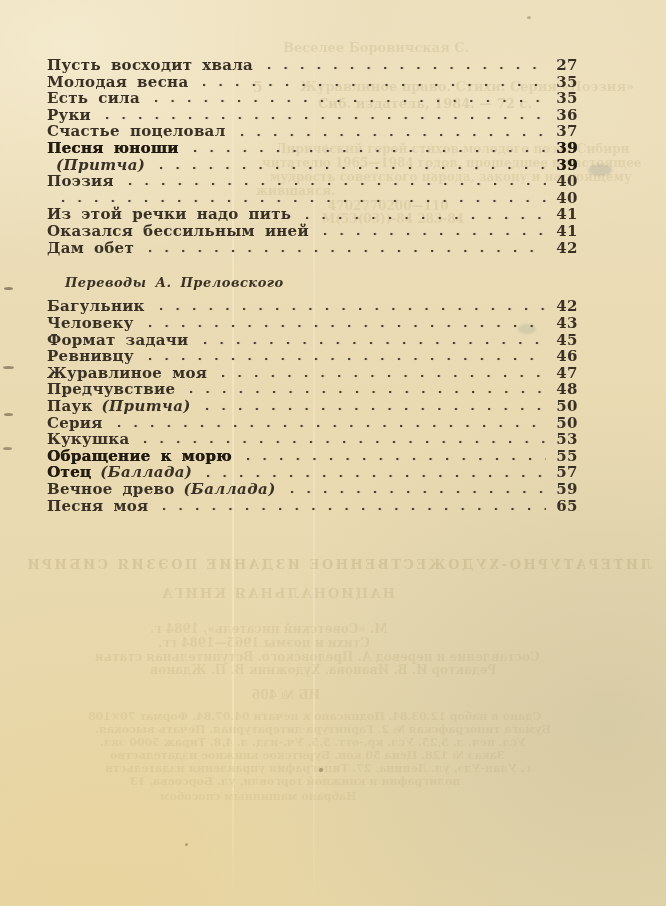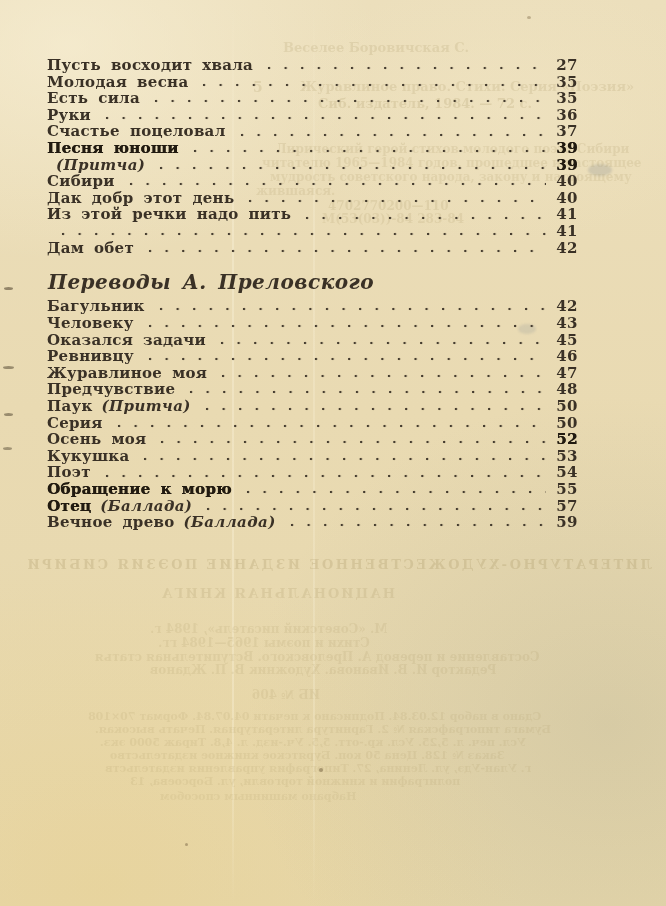--- a/index.html
+++ b/index.html
@@ -31,23 +31,23 @@
   .annotation{font-style:italic;margin-left:9px;letter-spacing:0.4px;}
   .leader{
     flex:1;align-self:flex-end;height:4px;
     margin:0 8px 3.5px 14px;
     background-image:radial-gradient(circle at 2px 2px, rgba(56,47,36,0.92) 1.15px, rgba(56,47,36,0) 1.6px);
     background-size:16.6px 4px;background-repeat:repeat-x;
   }
   .pagenum{min-width:24px;text-align:right;letter-spacing:0.5px;}
   .overink{color:#211a10;text-shadow:0.45px 0 0 currentColor;}
   .section-heading{
-    font-style:italic;font-weight:700;font-size:20px;
+    font-style:italic;font-weight:700;font-size:13px;
     letter-spacing:0.5px;word-spacing:4px;
-    margin:18px 0 7px 1px;height:17px;line-height:17px;
+    margin:18px 0 7px 18px;height:17px;line-height:17px;
   }
   
   .bleed{
     position:absolute;white-space:nowrap;
     font-weight:700;color:#9b8752;
     filter:blur(0.7px);
     pointer-events:none;
   }
   .bleed.mir{transform:scaleX(-1);}
   
@@ -147,41 +147,41 @@
       <span class="pagenum overink">39</span>
     </div>
 
     <div class="row">
       <span class="annotation">(Притча)</span>
       <span class="leader"></span>
       <span class="pagenum overink">39</span>
     </div>
 
     <div class="row">
-      <span class="title">Сибири</span>
+      <span class="title">Поэзия</span>
 
       <span class="leader"></span>
       <span class="pagenum">40</span>
     </div>
 
     <div class="row">
-      <span class="title">Дак добр этот день</span>
 
       <span class="leader"></span>
       <span class="pagenum">40</span>
     </div>
 
     <div class="row">
       <span class="title">Из этой речки надо пить</span>
 
       <span class="leader"></span>
       <span class="pagenum">41</span>
     </div>
 
     <div class="row">
+      <span class="title">Оказался бессильным иней</span>
 
       <span class="leader"></span>
       <span class="pagenum">41</span>
     </div>
 
     <div class="row">
       <span class="title">Дам обет</span>
 
       <span class="leader"></span>
       <span class="pagenum">42</span>
@@ -199,21 +199,21 @@
     </div>
 
     <div class="row">
       <span class="title">Человеку</span>
 
       <span class="leader"></span>
       <span class="pagenum">43</span>
     </div>
 
     <div class="row">
-      <span class="title">Оказался задачи</span>
+      <span class="title">Формат задачи</span>
 
       <span class="leader"></span>
       <span class="pagenum">45</span>
     </div>
 
     <div class="row">
       <span class="title">Ревнивцу</span>
 
       <span class="leader"></span>
       <span class="pagenum">46</span>
@@ -240,40 +240,28 @@
       <span class="pagenum">50</span>
     </div>
 
     <div class="row">
       <span class="title">Серия</span>
 
       <span class="leader"></span>
       <span class="pagenum">50</span>
     </div>
 
-    <div class="row">
-      <span class="title">Осень моя</span>
-
-      <span class="leader"></span>
-      <span class="pagenum overink">52</span>
-    </div>
 
     <div class="row">
       <span class="title">Кукушка</span>
 
       <span class="leader"></span>
       <span class="pagenum">53</span>
     </div>
 
-    <div class="row">
-      <span class="title">Поэт</span>
-
-      <span class="leader"></span>
-      <span class="pagenum">54</span>
-    </div>
 
     <div class="row">
       <span class="title overink">Обращение к морю</span>
 
       <span class="leader"></span>
       <span class="pagenum">55</span>
     </div>
 
     <div class="row">
       <span class="title overink">Отец</span>
@@ -282,17 +270,23 @@
       <span class="pagenum">57</span>
     </div>
 
     <div class="row">
       <span class="title">Вечное древо</span>
       <span class="annotation">(Баллада)</span>
       <span class="leader"></span>
       <span class="pagenum">59</span>
     </div>
 
+    <div class="row">
+      <span class="title">Песня моя</span>
+
+      <span class="leader"></span>
+      <span class="pagenum">65</span>
+    </div>
   </div>
     </section>
   </div>
 
 </div>
 
 </body></html>

